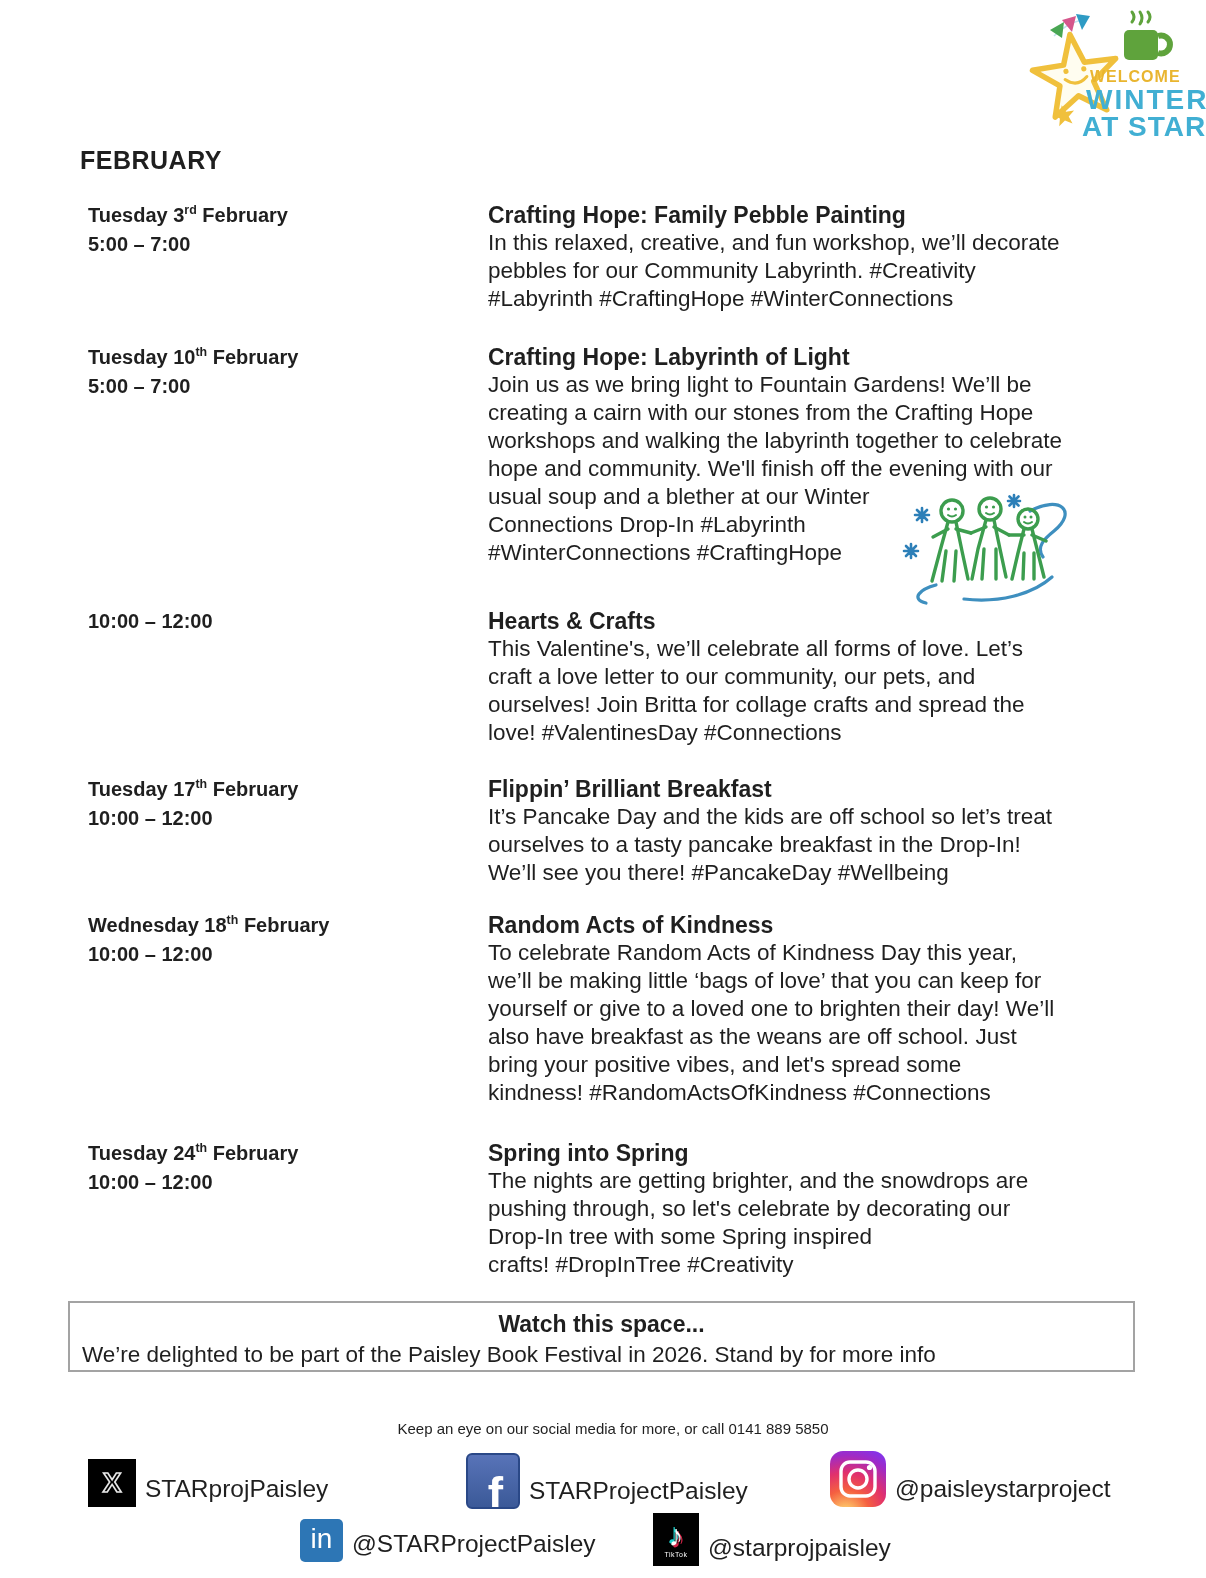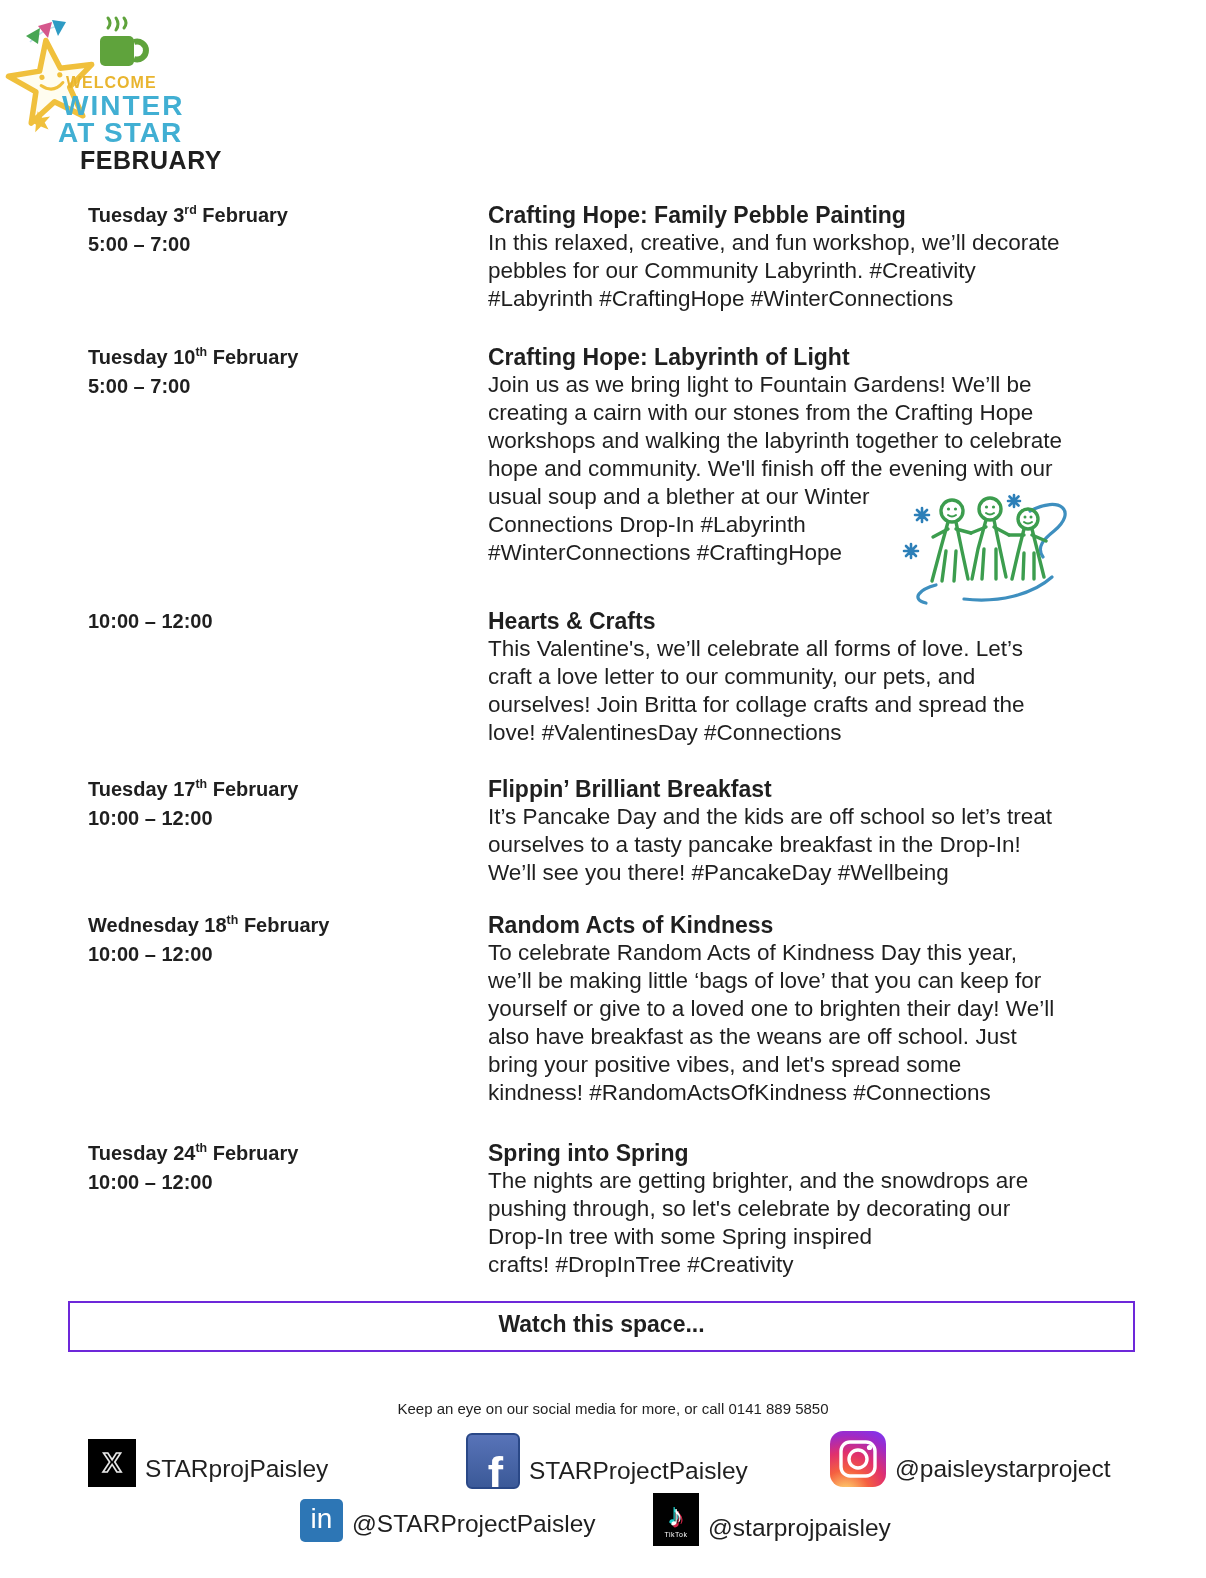--- a/index.html
+++ b/index.html
@@ -1,19 +1,19 @@
 <!DOCTYPE html>
 <html><head>
 <meta charset="utf-8">
 <style>
   * { margin:0; padding:0; box-sizing:border-box; }
   html,body { width:1206px; height:1578px; background:#ffffff; overflow:hidden;
     font-family:"Liberation Sans", sans-serif; color:#1f1f1f; }
 
-  .logo-wrap { display:flex; justify-content:flex-start; padding-top:12px; height:136px; }
+  .logo-wrap { display:flex; justify-content:flex-end; padding-top:6px; height:136px; }
 
   .content { padding:0 60px 0 80px; }
 
   .month-heading { font-size:25px; font-weight:bold; letter-spacing:0.5px; margin:10px 0 26px; }
 
   .event-row { display:flex; position:relative; }
   .event-row.m1 { margin-bottom:30px; }
   .event-row.m2 { margin-bottom:40px; }
   .event-row.m3 { margin-bottom:28px; }
   .event-row.m4 { margin-bottom:24px; }
@@ -23,21 +23,21 @@
   .event-when { width:400px; flex:0 0 400px; font-weight:bold; font-size:20px; line-height:29px;margin-left:8px; }
   .event-when sup { font-size:0.62em; vertical-align:super; line-height:0; }
   .event-when .month { margin-left:0.28em; }
 
   .event-body { flex:1; font-size:22.5px; line-height:28px; }
   .event-title { font-weight:bold; font-size:23px; line-height:28px; }
   .event-desc { white-space:pre-line; }
 
   .figures-art { position:absolute; left:822px; top:146px; width:178px; height:118px; }
 
-  .notice-box { border:2px solid #6d28d9; margin:22px 11px 8px -12px; padding:6px 12px 11px; }
+  .notice-box { border:2px solid #a3a3a3; margin:22px 11px 8px -12px; padding:6px 12px 0; }
   .notice-title { text-align:center; font-weight:bold; font-size:23px; line-height:30px; }
   .notice-body { font-size:22.5px; line-height:30px; margin-top:1px; }
 
   .contact-line { text-align:center; font-size:15px; margin-top:48px; }
 
   .social { position:relative; height:148px; margin-top:10px; width:1206px; }
   .social-item { position:absolute; display:flex; align-items:flex-end; gap:9px; }
   .social-item .handle { font-size:24.5px; line-height:1; padding-bottom:6px; white-space:nowrap; }
 
   .icon-x { width:48px; height:48px; background:#000; display:flex; align-items:center; justify-content:center; }
@@ -222,20 +222,21 @@
       <div class="event-title">Spring into Spring</div>
       <div class="event-desc">The nights are getting brighter, and the snowdrops are
 pushing through, so let's celebrate by decorating our
 Drop-In tree with some Spring inspired
 crafts! #DropInTree #Creativity</div>
     </div>
   </div>
 
   <div class="notice-box">
     <div class="notice-title">Watch this space...</div>
+    <div class="notice-body">We’re delighted to be part of the Paisley Book Festival in 2026. Stand by for more info</div>
   </div>
 
   <div class="contact-line">Keep an eye on our social media for more, or call 0141 889 5850</div>
 
 </div>
 
 <div class="social">
 
   <div class="social-item" style="left:88px; top:12px;">
     <div class="icon-x">

